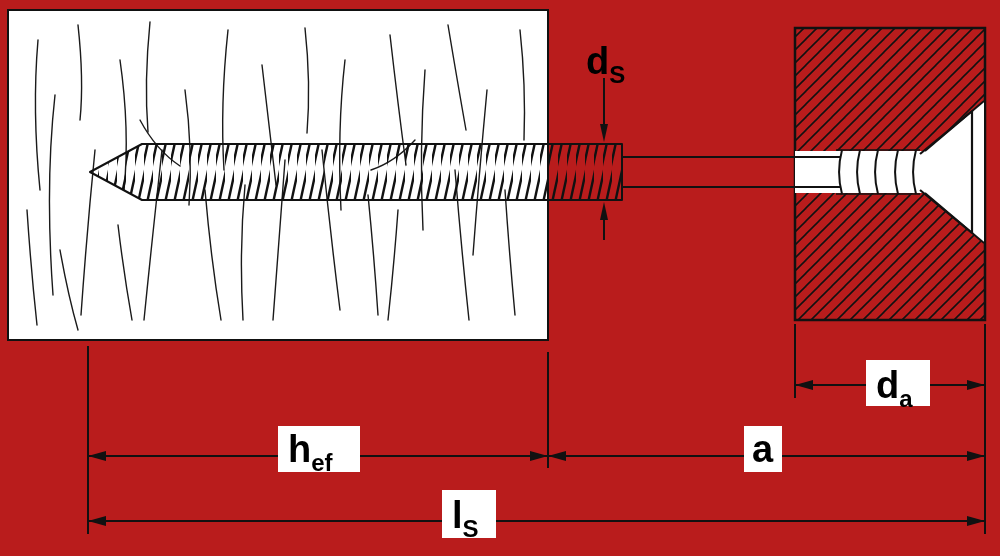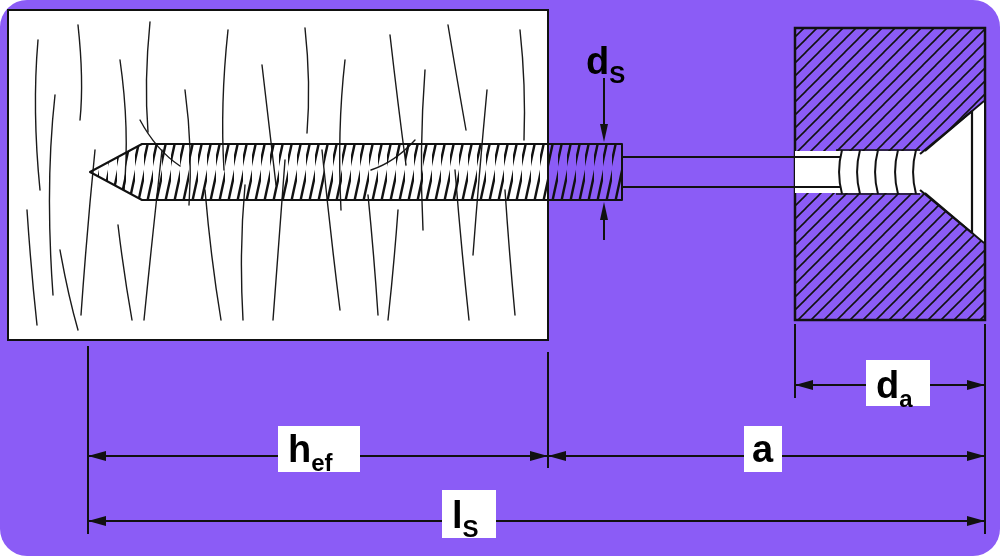--- a/index.html
+++ b/index.html
@@ -4,24 +4,23 @@
 <style>
   html, body {
     margin: 0;
     padding: 0;
     background: #ffffff;
   }
   .canvas {
     position: relative;
     width: 1000px;
     height: 556px;
-    background: #8b5cf6;
+    background: #b91c1c;
     font-family: "Liberation Sans", sans-serif;
     overflow: hidden;
-    border-radius: 27px;
   }
   svg { display: block; }
   text {
     font-family: "Liberation Sans", sans-serif;
     font-weight: bold;
     fill: #000000;
   }
 </style>
 </head>
 <body>

